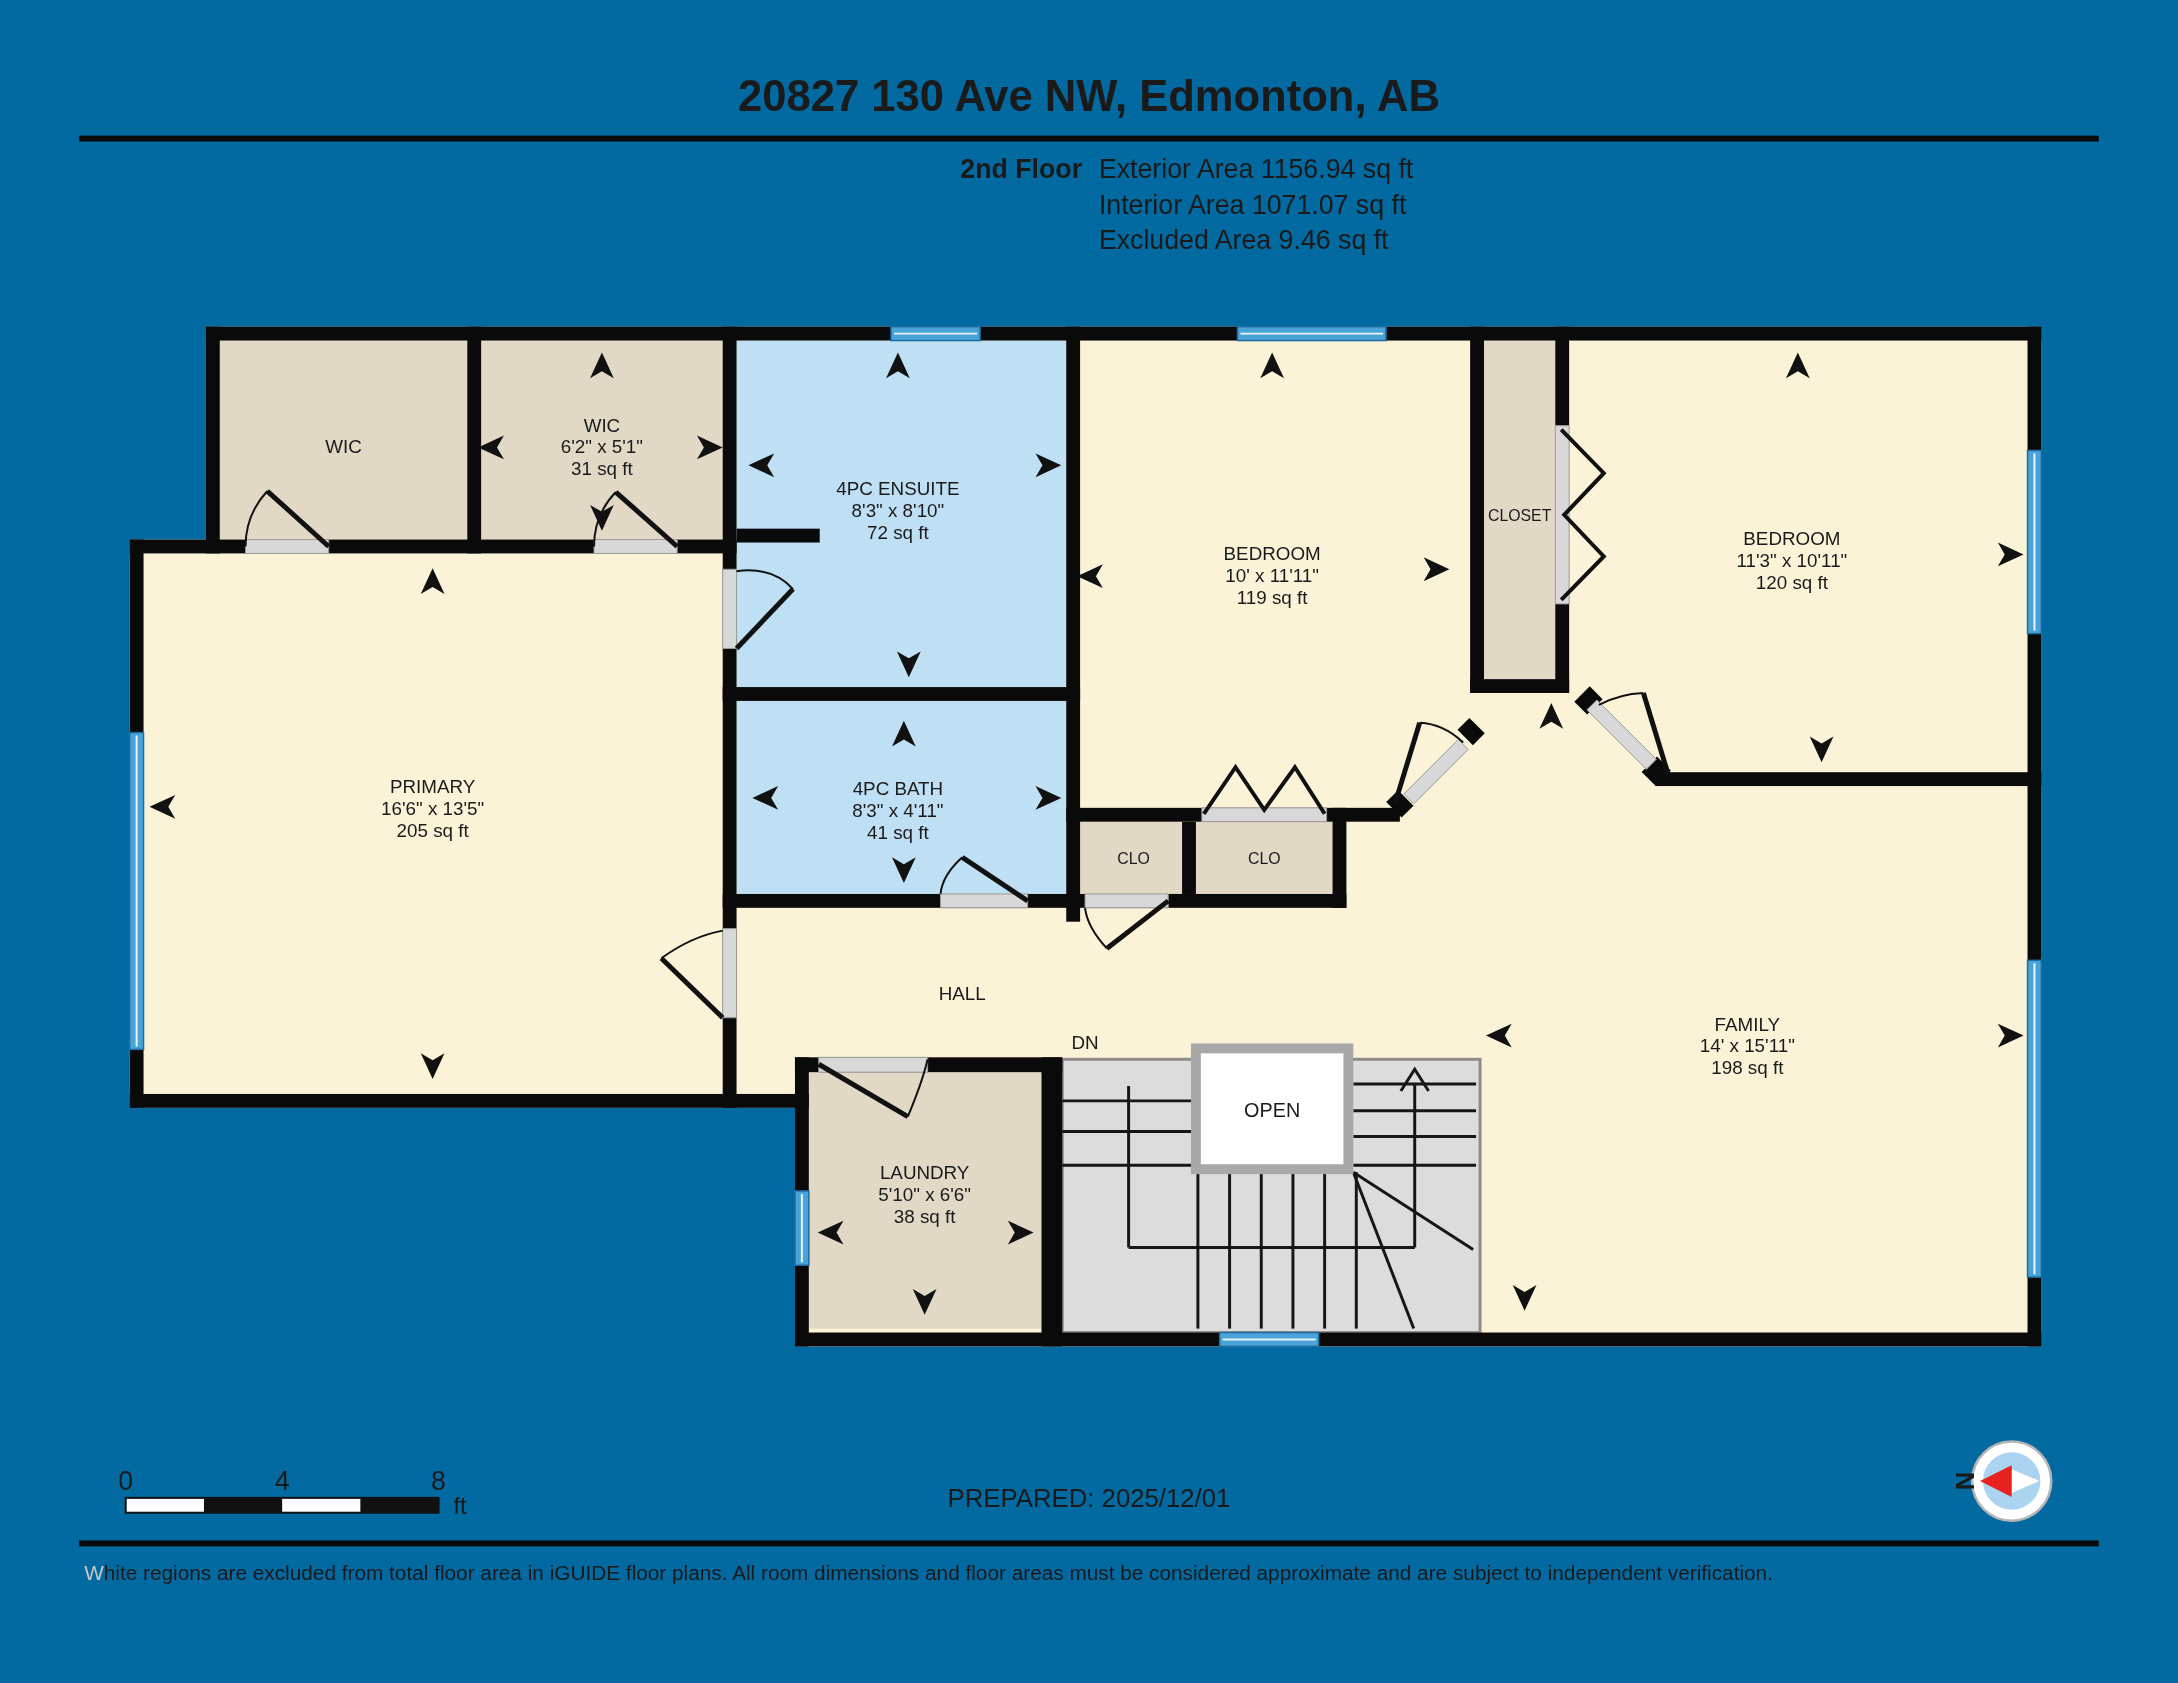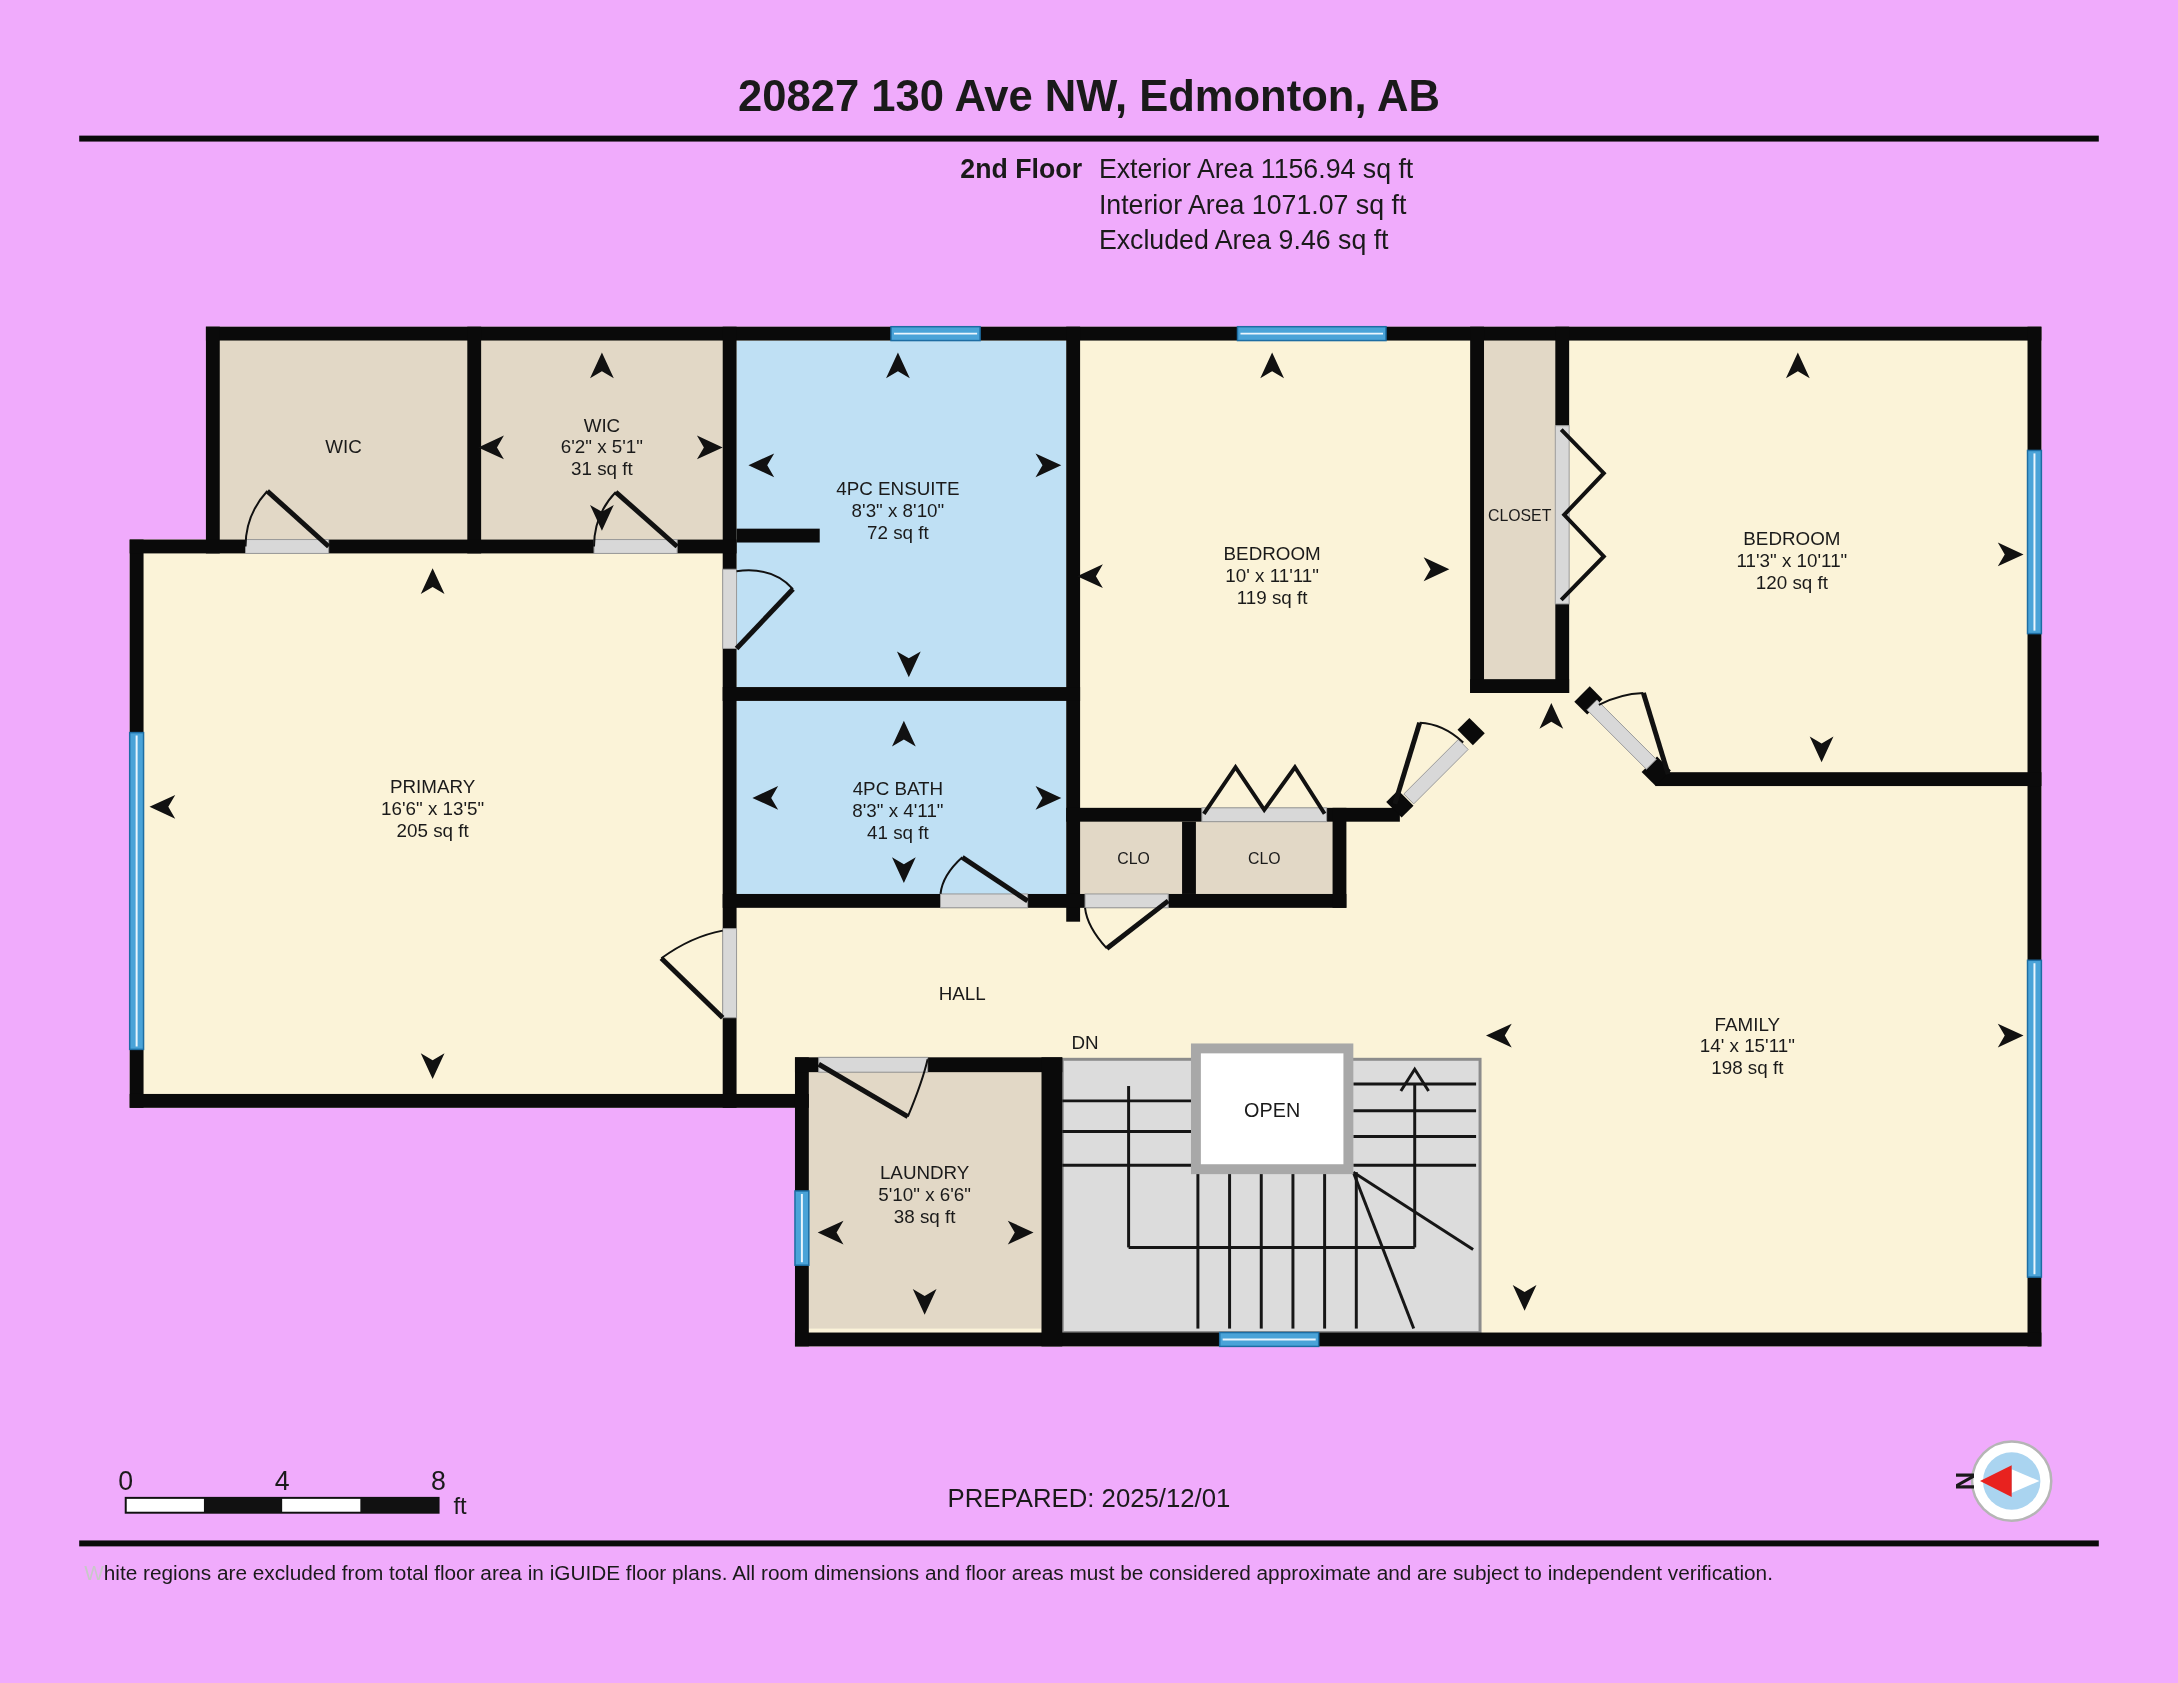--- a/index.html
+++ b/index.html
@@ -1,17 +1,17 @@
 <!DOCTYPE html>
 <html><head>
 <meta charset="utf-8">
 <style>
   html,body{margin:0;padding:0;background:#ffffff;}
   body{font-family:"Liberation Sans", sans-serif;}
-  .page{position:relative;width:2178px;height:1683px;background:#f0abfc;overflow:hidden;}
+  .page{position:relative;width:2178px;height:1683px;background:#0369a1;overflow:hidden;}
   svg{display:block}
   text{fill:#1a1a1a;}
   .title{font-size:44px;font-weight:bold;}
   .floorlbl{font-size:27px;font-weight:bold;}
   .arealine{font-size:27px;}
   .roomname,.roomdim{font-size:19px;}
   .smalllbl{font-size:16px;}
   .openlbl{font-size:20px;}
   .scalenum{font-size:27px;}
   .ftlbl{font-size:24px;}

